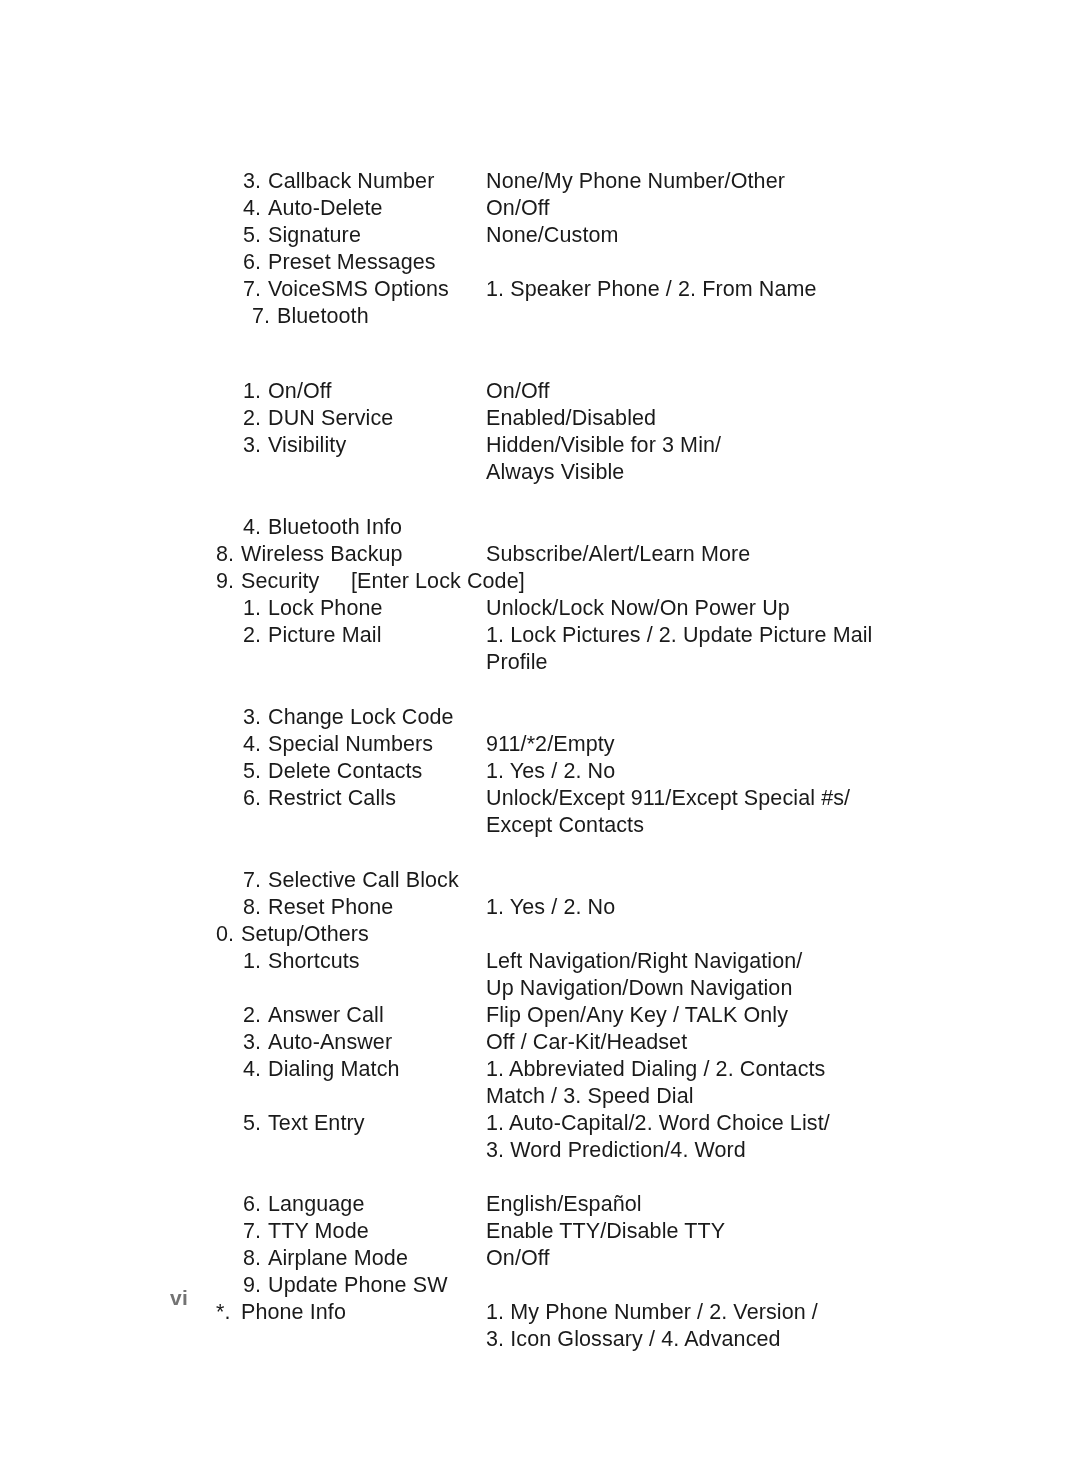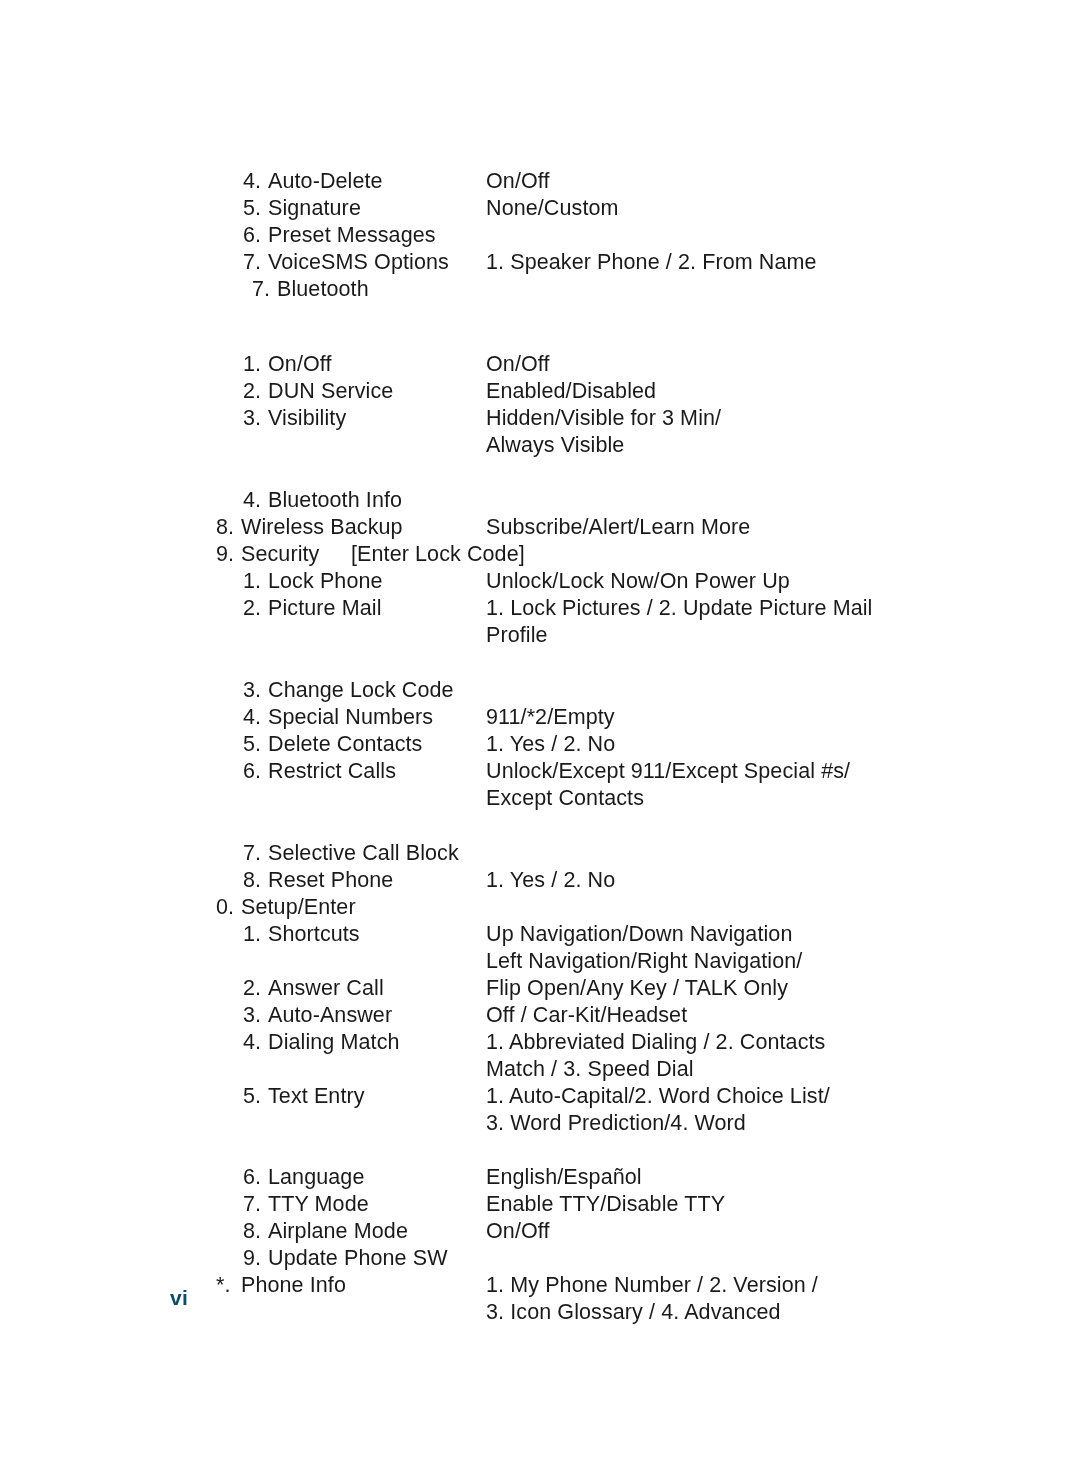--- a/index.html
+++ b/index.html
@@ -83,30 +83,38 @@
   .value-cell .line {
     font-size: 21.5px;
   }
 
   .page-number {
     position: absolute;
     left: 170px;
     top: 1286px;
     font-size: 21px;
     font-weight: bold;
-    color: #0c4a6e;
+    color: #737373;
     letter-spacing: 0.3px;
   }
 </style>
 </head>
 <body>
 
 <div class="page">
 
   <div class="menu-tree">
+      <div class="row" style="height: 27px;">
+        <div class="label-cell lvl1">
+          <span class="line"><span class="num">3.</span><span>Callback Number</span></span>
+        </div>
+        <div class="value-cell">
+          <span class="line">None/My Phone Number/Other</span>
+        </div>
+      </div>
       <div class="row" style="height: 27px; padding-left: 24px;">
         <div class="label-cell lvl1">
           <span class="line"><span class="num">4.</span><span>Auto-Delete</span></span>
         </div>
         <div class="value-cell">
           <span class="line">On/Off</span>
         </div>
       </div>
       <div class="row" style="height: 27px;">
         <div class="label-cell lvl1">
@@ -235,30 +243,30 @@
       <div class="row" style="height: 27px;">
         <div class="label-cell lvl1">
           <span class="line"><span class="num">8.</span><span>Reset Phone</span></span>
         </div>
         <div class="value-cell">
           <span class="line">1. Yes / 2. No</span>
         </div>
       </div>
       <div class="row" style="height: 27px;">
         <div class="label-cell lvl0">
-          <span class="line"><span class="num">0.</span><span>Setup/Enter</span></span>
+          <span class="line"><span class="num">0.</span><span>Setup/Others</span></span>
         </div>
       </div>
       <div class="row" style="height: 54px;">
         <div class="label-cell lvl1">
           <span class="line"><span class="num">1.</span><span>Shortcuts</span></span>
         </div>
         <div class="value-cell">
+          <span class="line">Left Navigation/Right Navigation/</span>
           <span class="line">Up Navigation/Down Navigation</span>
-          <span class="line">Left Navigation/Right Navigation/</span>
         </div>
       </div>
       <div class="row" style="height: 27px;">
         <div class="label-cell lvl1">
           <span class="line"><span class="num">2.</span><span>Answer Call</span></span>
         </div>
         <div class="value-cell">
           <span class="line">Flip Open/Any Key / TALK Only</span>
         </div>
       </div>

